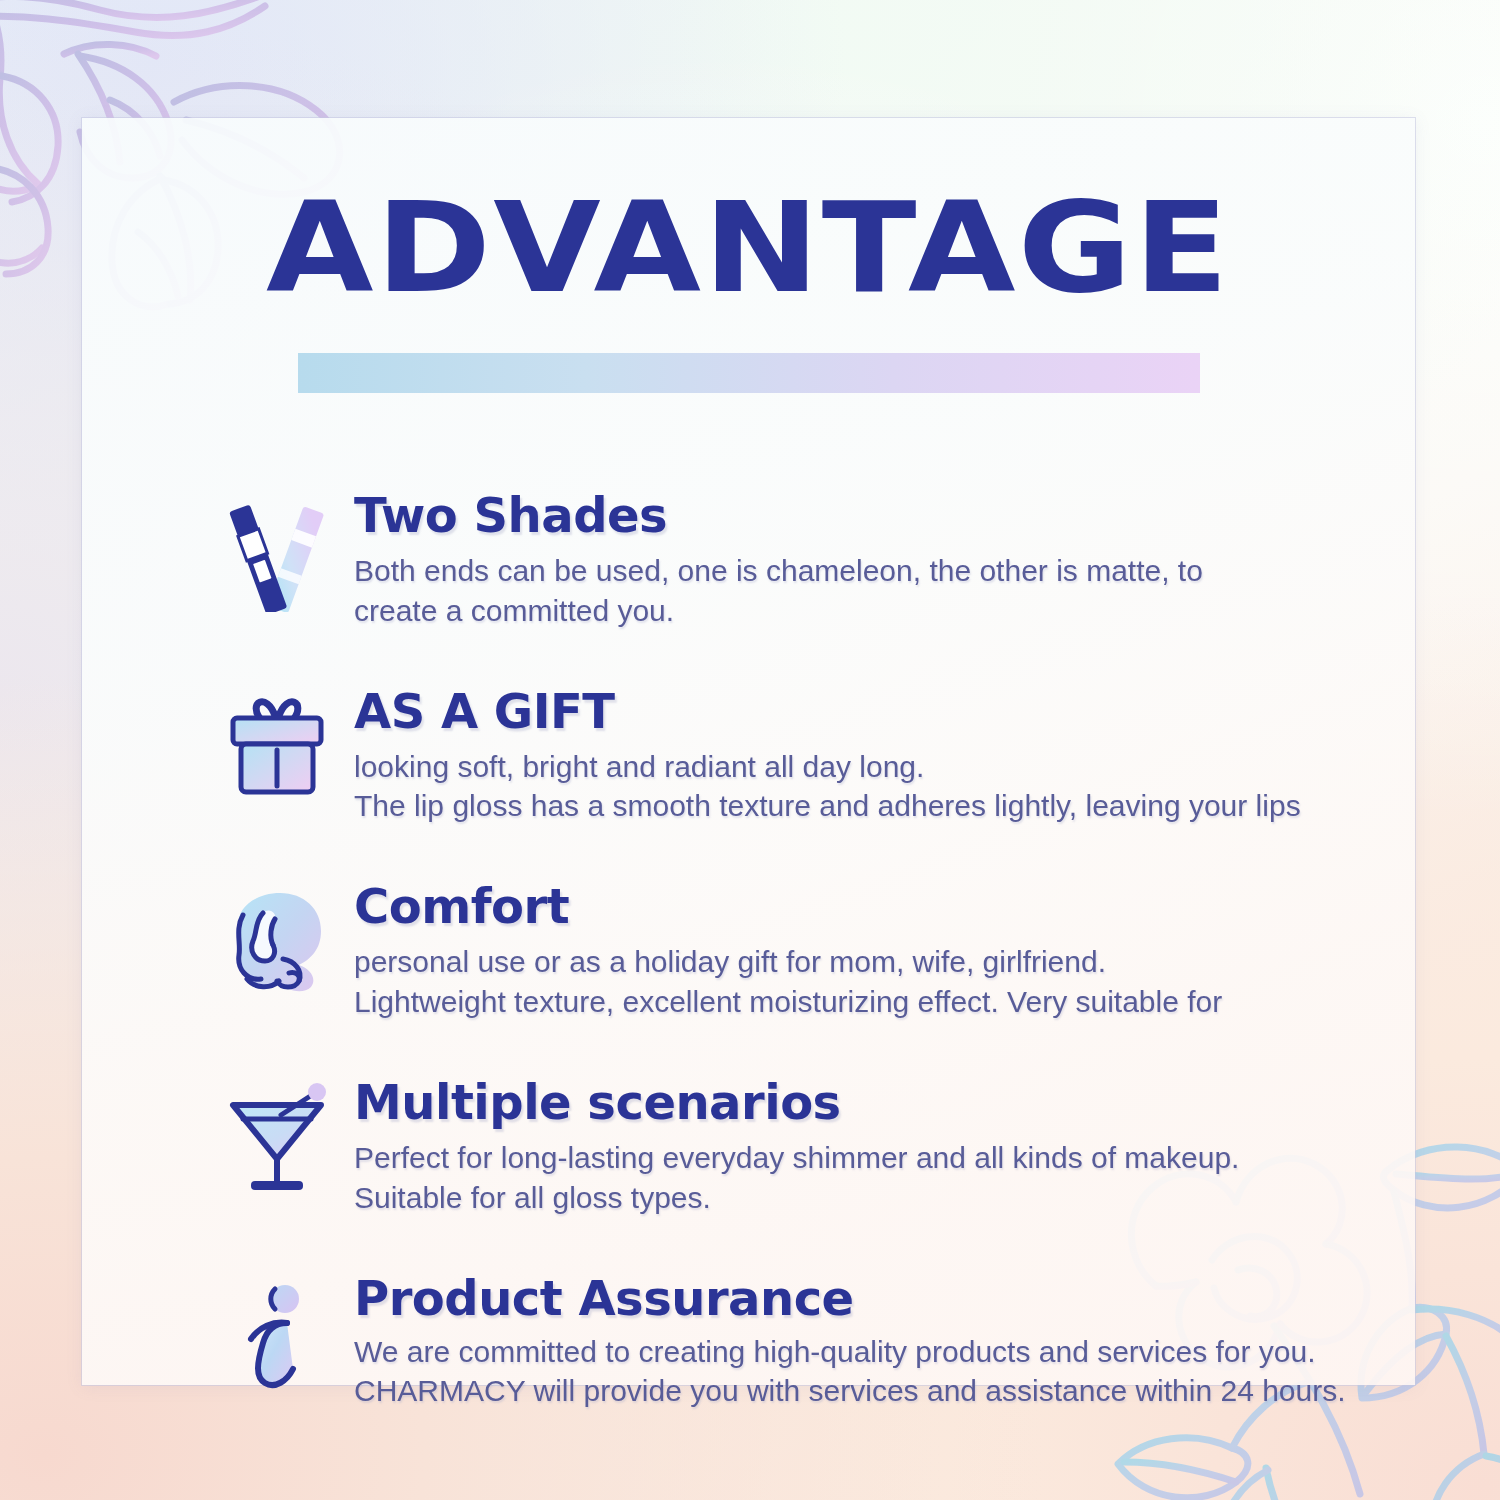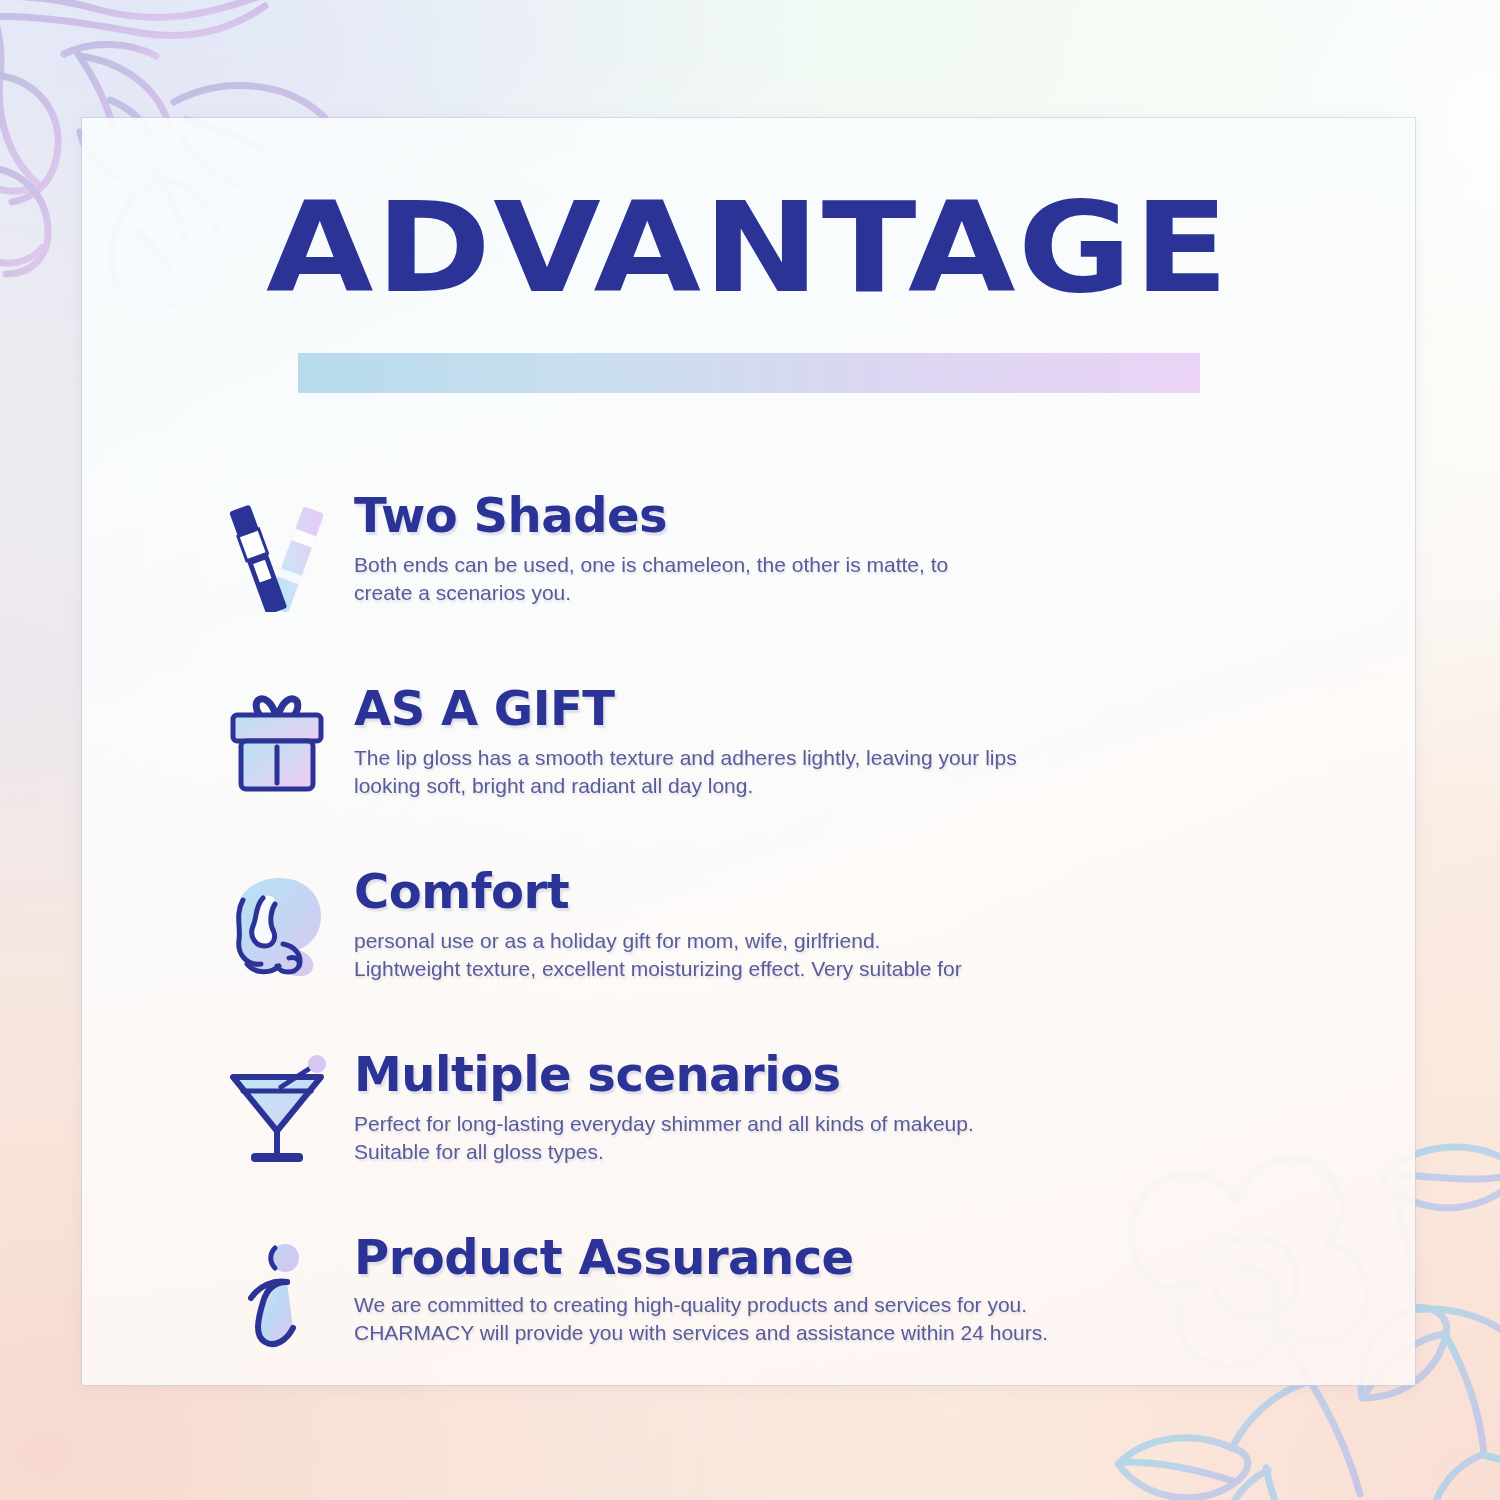--- a/index.html
+++ b/index.html
@@ -130,21 +130,21 @@
     font-size: 48px;
     line-height: 1.06;
     letter-spacing: -0.5px;
     color: #2b3496;
     text-shadow: 2px 3px 2px rgba(150,155,190,0.28);
     margin: 0 0 10px 0;
   }
   .feature-desc {
     font-family: "Liberation Sans", sans-serif;
     font-weight: 400;
-    font-size: 21px;
+    font-size: 30px;
     line-height: 1.33;
     color: #585c98;
     text-shadow: 1px 2px 2px rgba(160,162,198,0.30);
     margin: 0;
     max-width: 1135px;
   }
   .feature-desc .ln { display: block; }
 
   
   .feature.f1 { min-height: 140px; }
@@ -257,21 +257,21 @@
               <rect x="24" y="30" width="22" height="26" fill="none" stroke="#2b3496" stroke-width="3"></rect>
               <rect x="27.5" y="60" width="15" height="22" rx="2" fill="#ffffff"></rect>
               <rect x="27.5" y="60" width="15" height="22" rx="2" fill="none" stroke="#2b3496" stroke-width="2.5"></rect>
             </g>
           </svg>
         </div>
         <div class="feature-text">
           <h3 class="feature-title">Two Shades</h3>
           <p class="feature-desc">
             <span class="ln">Both ends can be used, one is chameleon, the other is matte, to</span>
-            <span class="ln">create a scenarios you.</span>
+            <span class="ln">create a committed you.</span>
           </p>
         </div>
       </div>
 
       <div class="feature f2">
         <div class="icon-slot">
           <svg width="112" height="112" viewBox="0 0 112 112">
             <defs>
               <linearGradient id="giftG" x1="0" y1="0" x2="1" y2="1">
                 <stop offset="0%" stop-color="#b4e2f4"></stop>
@@ -286,22 +286,22 @@
             <rect x="12" y="28" width="88" height="26" rx="4" fill="url(#giftG)" stroke="#2b3496" stroke-width="5"></rect>
 
             <rect x="20" y="54" width="72" height="48" rx="5" fill="url(#giftG)" stroke="#2b3496" stroke-width="5"></rect>
 
             <line x1="56" y1="60" x2="56" y2="96" stroke="#2b3496" stroke-width="5" stroke-linecap="round"></line>
           </svg>
         </div>
         <div class="feature-text">
           <h3 class="feature-title">AS A GIFT</h3>
           <p class="feature-desc">
+            <span class="ln">looking soft, bright and radiant all day long.</span>
             <span class="ln">The lip gloss has a smooth texture and adheres lightly, leaving your lips</span>
-            <span class="ln">looking soft, bright and radiant all day long.</span>
           </p>
         </div>
       </div>
 
       <div class="feature f3">
         <div class="icon-slot">
           <svg width="112" height="112" viewBox="0 0 112 112">
             <defs>
               <linearGradient id="hairG" x1="0" y1="0" x2="1" y2="1">
                 <stop offset="0%" stop-color="#b6e4f6"></stop>

